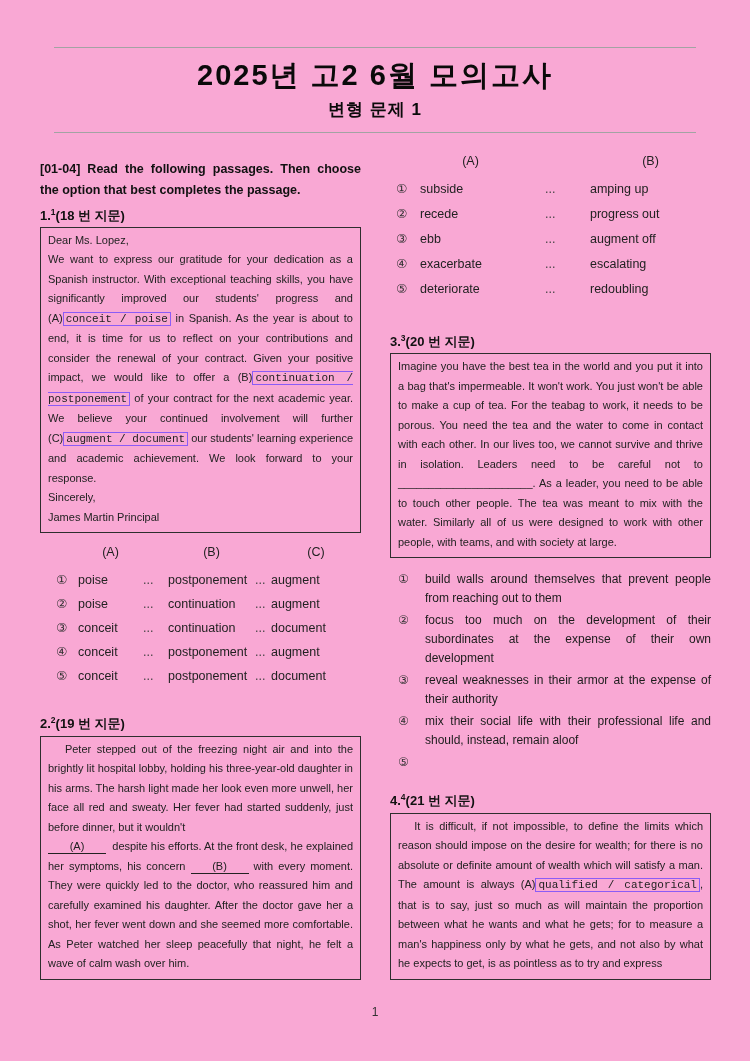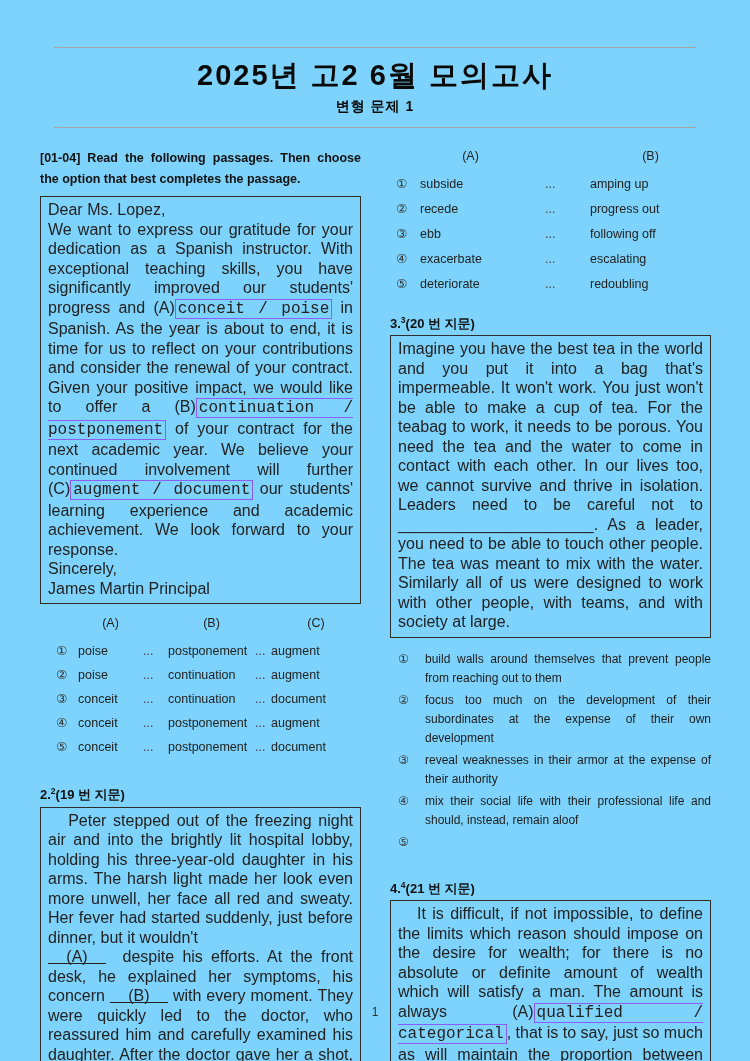--- a/index.html
+++ b/index.html
@@ -1,57 +1,57 @@
 <!DOCTYPE html>
 <html><head>
 <meta charset="utf-8">
 <style>
   html,body { margin:0; padding:0; background:#e8e8e8; }
   body { font-family:"Liberation Sans","DejaVu Sans",sans-serif; color:#1c1c1c; }
   .page {
-    width:750px; height:1061px; background:#7dd3fc; position:relative;
+    width:750px; height:1061px; background:#f9a8d4; position:relative;
     overflow:hidden; margin:0 auto;
   }
   .rule { width:642px; margin:0 auto; height:0; border-top:1.5px solid #a3a3a3; }
   .title-wrap { padding-top:47px; }
   .doc-title { text-align:center; font-size:29px; font-weight:800; letter-spacing:2px; margin:8px 0 2px; color:#0a0a0a; }
-  .doc-subtitle { text-align:center; font-size:14px; font-weight:800; letter-spacing:1px; margin:0 0 11px; color:#0a0a0a; }
+  .doc-subtitle { text-align:center; font-size:17px; font-weight:800; letter-spacing:1px; margin:0 0 11px; color:#0a0a0a; }
 
   .columns { display:flex; gap:29px; padding:7px 40px 0; align-items:flex-end; }
   .col { width:321px; flex:0 0 321px; }
 
   .instructions { font-weight:bold; font-size:12.5px; line-height:21px; text-align:justify; margin:2px 0 6px; color:#111; }
 
   .q-heading { font-weight:bold; font-size:13px; margin:0 0 2px; color:#111; }
   .q-heading sup { font-size:8.5px; }
 
   .passage-box {
     border:1.5px solid #2e2e2e; padding:3px 7px 5px;
-    font-size:16px; line-height:19.5px; text-align:justify; color:#222;
+    font-size:11px; line-height:19.5px; text-align:justify; color:#222;
   }
   .seg-text { white-space:pre-wrap; }
   .seg-boxed { border:1px solid #8b5cf6; padding:0 2px;font-family:Liberation Mono, monospace; }
   .seg-blank { display:inline-block; min-width:58px; border-bottom:1px solid #222; text-align:center; line-height:13px; }
 
   .opts { font-size:12.5px; color:#222; }
   .opts3 { margin-top:12px; }
   .opt3-row { display:grid; grid-template-columns:22px 65px 25px 87px 16px 1fr; padding-left:16px; margin-bottom:9px; align-items:baseline; }
   .opt3-head { margin-bottom:13px; }
   .ctr { text-align:center; }
 
   .opts2 { margin-top:14px; }
   .opt2-row { display:grid; grid-template-columns:24px 125px 45px 1fr; padding-left:6px; margin-bottom:10px; align-items:baseline; }
   .opt2-head { display:grid; grid-template-columns:149px 45px 1fr; padding-left:6px; margin-bottom:13px; }
 
   .onum { color:#333; }
   .dots { color:#444; }
 
   .mt-q2 { margin-top:32px; }
-  .mt-q3 { margin-top:24px; }
-  .mt-q4 { margin-top:28px; }
+  .mt-q3 { margin-top:37px; }
+  .mt-q4 { margin-top:20px; }
 
   .opt-list { margin-top:12px; font-size:12px; }
   .opt-item { display:grid; grid-template-columns:27px 1fr; padding-left:8px; margin-bottom:3px; }
   .opt-item .onum { line-height:19px; }
   .opt-item .otext { text-align:justify; line-height:19px; }
 
   .page-number { position:absolute; bottom:42px; left:0; right:0; text-align:center; font-size:12px; color:#333; }
 </style>
 </head>
 <body>
@@ -65,20 +65,23 @@
     <div class="rule"></div>
   </div>
 
   <div class="columns">
 
     <div class="col">
 
       <p class="instructions">[01-04] Read the following passages. Then choose the option that best completes the passage.</p>
 
       <div>
+        <div class="q-heading">
+          <span>1.</span><sup>1</sup><span>(18 번 지문)</span>
+        </div>
         <div class="passage-box"><span class="seg-text">Dear Ms. Lopez,
 We want to express our gratitude for your dedication as a Spanish instructor. With exceptional teaching skills, you have significantly improved our students' progress and (A)</span><span class="seg-boxed">conceit / poise</span><span class="seg-text"> in Spanish. As the year is about to end, it is time for us to reflect on your contributions and consider the renewal of your contract. Given your positive impact, we would like to offer a (B)</span><span class="seg-boxed">continuation / postponement</span><span class="seg-text"> of your contract for the next academic year. We believe your continued involvement will further (C)</span><span class="seg-boxed">augment / document</span><span class="seg-text"> our students' learning experience and academic achievement. We look forward to your response.
 Sincerely,
 James Martin Principal</span></div>
 
         <div class="opts opts3">
           <div class="opt3-row opt3-head">
             <span></span>
             <span class="ctr">(A)</span>
             <span></span>
@@ -156,21 +159,21 @@
         <div class="opt2-row">
           <span class="onum">②</span>
           <span>recede</span>
           <span class="dots">...</span>
           <span>progress out</span>
         </div>
         <div class="opt2-row">
           <span class="onum">③</span>
           <span>ebb</span>
           <span class="dots">...</span>
-          <span>following off</span>
+          <span>augment off</span>
         </div>
         <div class="opt2-row">
           <span class="onum">④</span>
           <span>exacerbate</span>
           <span class="dots">...</span>
           <span>escalating</span>
         </div>
         <div class="opt2-row">
           <span class="onum">⑤</span>
           <span>deteriorate</span>

